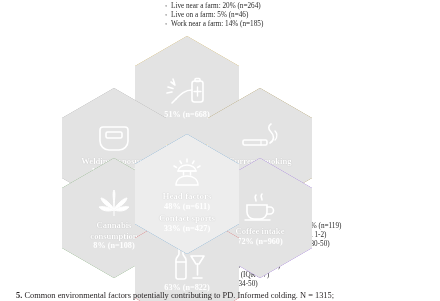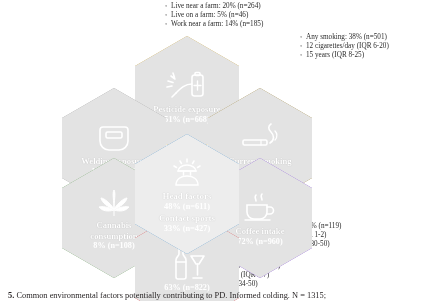--- a/index.html
+++ b/index.html
@@ -72,42 +72,37 @@
 
   #hex-center{z-index:5;}
   #hex-center .halo{background:#ededed;}
   #hex-center .lbl{font-size:9px;line-height:11px;}
   #hex-center .val{font-size:8.4px;line-height:10.2px;}
 
   svg{display:block;}
 
   
   #caption{
-    position:absolute;left:8px;top:291px;
+    position:absolute;left:16px;top:291px;
     font-size:8.4px;line-height:10px;
     color:#231f20;white-space:nowrap;
   }
   #caption b{font-weight:bold;}
 </style>
 </head>
 <body>
 
 <div class="stage">
 
   <div class="notes" id="notes-farm">
     <span class="row">Live near a farm: 20% (n=264)</span>
     <span class="row">Live on a farm: 5% (n=46)</span>
     <span class="row">Work near a farm: 14% (n=185)</span>
   </div>
 
-  <div class="notes" id="notes-smoking">
-    <span class="row">Any smoking: 38% (n=501)</span>
-    <span class="row">12 cigarettes/day (IQR 6-20)</span>
-    <span class="row">15 years (IQR 8-25)</span>
-  </div>
 
   <div class="notes" id="notes-coffee">
     <span class="row">Any intake: 86% (n=119)</span>
     <span class="row">1 cup/day (IQR 1-2)</span>
     <span class="row">45 years (IQR 30-50)</span>
   </div>
 
   <div class="notes" id="notes-alcohol">
     <span class="row">Any drinking: 78% (n=1016)</span>
     <span class="row">4 glasses/week (IQR 2-7)</span>
@@ -120,21 +115,20 @@
       <span class="ico">
         <svg width="44" height="30" viewBox="0 0 44 30" fill="none" stroke="#fff" stroke-width="1.6" stroke-linecap="round">
           <rect x="27" y="4" width="11" height="21" rx="2.5"></rect>
           <rect x="30" y="1.5" width="5" height="3" rx="1"></rect>
           <path d="M32.5 10 v9 M29 14.5 h7" stroke-width="1.4"></path>
           <path d="M27 13 C20 13 16 17 11 22"></path>
           <path d="M11 22 l-4 4"></path>
           <path d="M6 5 l4 3 M3 10 l5 1.5 M8 2 l1.5 4.5 M2 16 l5 -1"></path>
         </svg>
       </span>
-      <span class="lbl">Pesticide exposure</span>
       <span class="val">51% (n=668)</span>
     </div>
   </div>
 
   <div class="hex" id="hex-welding">
     <span class="halo"></span>
     <div class="hex-inner">
       <span class="ico">
         <svg width="34" height="30" viewBox="0 0 34 30" fill="none" stroke="#fff" stroke-width="1.6" stroke-linecap="round" stroke-linejoin="round">
           <path d="M6 4 h22 a3 3 0 0 1 3 3 v11 c0 5 -4 9 -9 9 h-10 c-5 0 -9 -4 -9 -9 v-11 a3 3 0 0 1 3 -3 z"></path>

